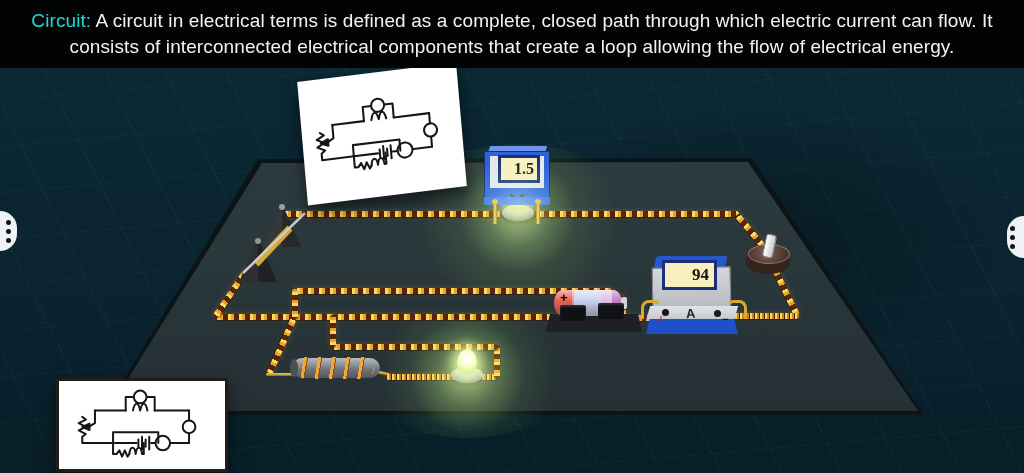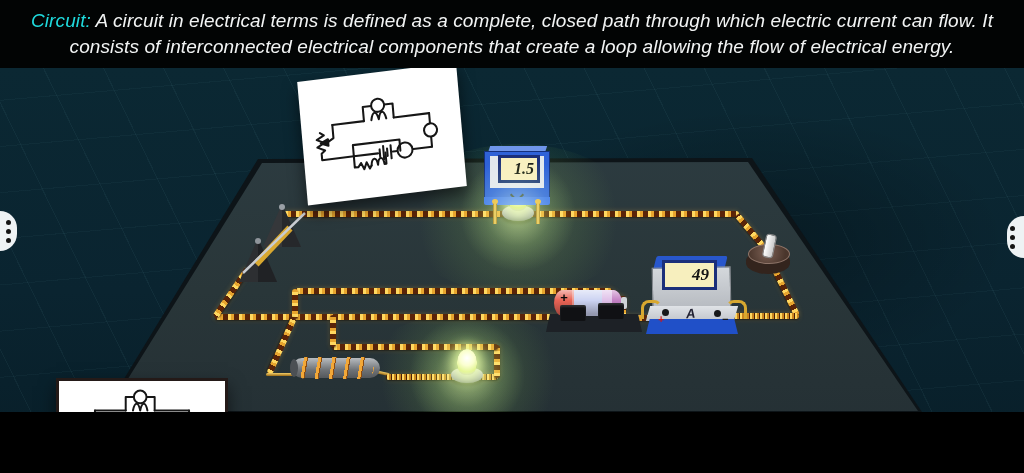--- a/index.html
+++ b/index.html
@@ -1,16 +1,16 @@
 <!DOCTYPE html>
 <html><head>
 <meta charset="utf-8">
 <style>
   html,body{margin:0;padding:0;background:#000;}
-  .app{position:relative;width:1024px;height:412px;overflow:hidden;font-family:"Liberation Sans",sans-serif;background:#0a2430;font-style:italic;}
+  .app{position:relative;width:1024px;height:473px;overflow:hidden;font-family:"Liberation Sans",sans-serif;background:#0a2430;}
 
   
   .header{position:absolute;left:0;top:0;width:1024px;height:68px;background:#020404;display:flex;align-items:center;justify-content:center;z-index:60;}
   .header p{margin:0;max-width:990px;text-align:center;font-size:19px;line-height:1.38;color:#f2f4f4;letter-spacing:.1px;}
   .term{color:#1fd9dc;}
 
   
   .scene{position:absolute;left:0;top:68px;width:1024px;height:405px;background:linear-gradient(180deg,#0b2833 0%,#0a2430 55%,#081e28 100%);overflow:hidden;}
   .scene::before{content:"";position:absolute;inset:0;
     background:
@@ -166,21 +166,21 @@
       <div class="vm-post l"></div>
       <div class="vm-post r"></div>
     </div>
     <div class="glow" style="left:458px;top:86px;"></div>
     <div class="puck" style="left:502px;top:137px;"></div>
     <div class="glass" style="left:508px;top:117px;"></div>
 
     <div class="ammeter">
       <div class="am-lid"></div>
       <div class="am-face"></div>
-      <div class="am-display">49</div>
+      <div class="am-display">94</div>
       <div class="am-hook l"></div>
       <div class="am-hook r"></div>
       <div class="am-deck"></div>
       <span class="am-unit">A</span>
       <span class="am-term l"></span>
       <span class="am-term r"></span>
       <span class="am-plus">+</span>
       <span class="am-minus">−</span>
       <div class="am-front"></div>
     </div>

